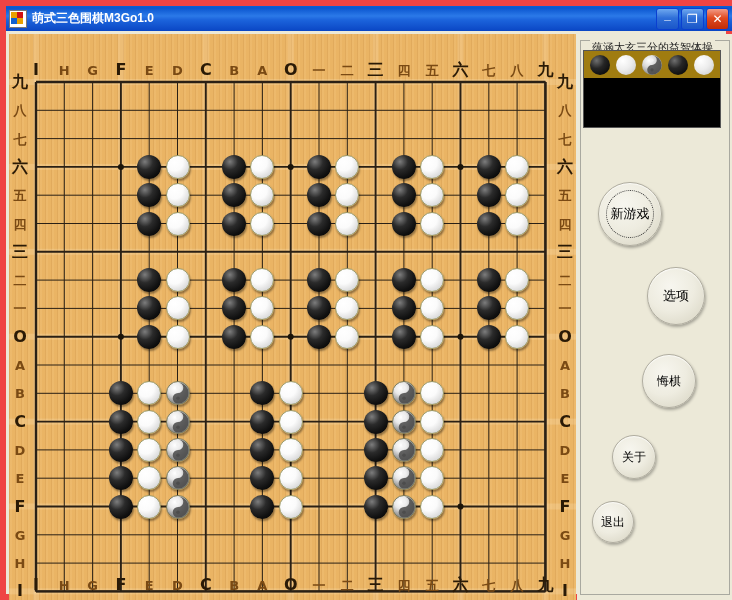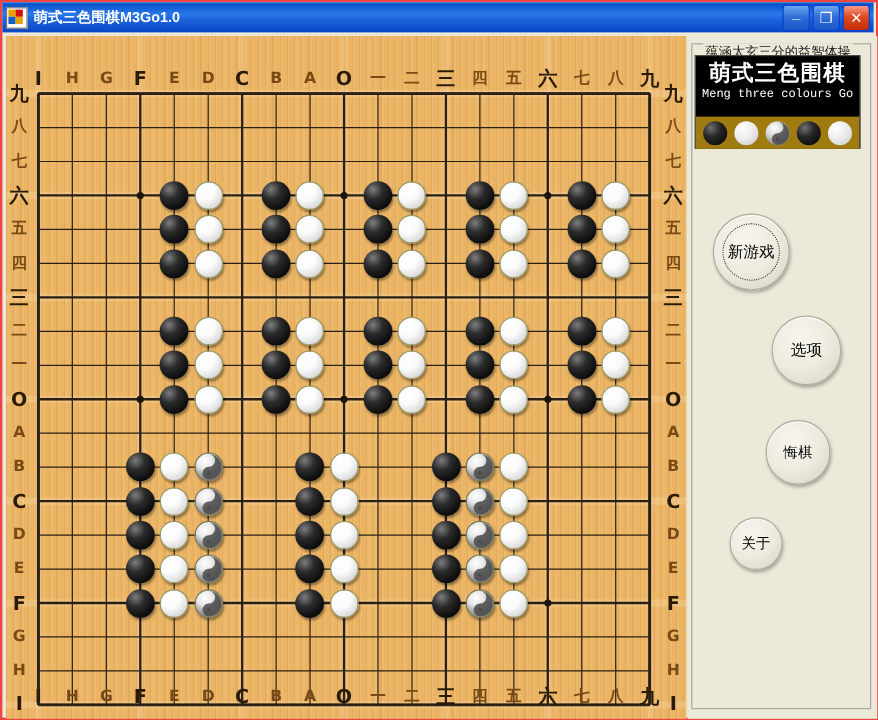--- a/index.html
+++ b/index.html
@@ -5,21 +5,21 @@
   html,body{margin:0;padding:0;}
   body{
     width:732px;height:600px;overflow:hidden;
     font-family:"Liberation Sans","DejaVu Sans",sans-serif;
     background:#ece9d8;
   }
   
   #window{
     position:absolute;left:0;top:0;width:732px;height:600px;
     box-sizing:border-box;
-    border:2px solid #ef4444;
+    border:6px solid #ef4444;
     background:#ece9d8;
   }
   #titlebar{
     position:absolute;left:0;top:0;width:726px;height:25px;
     background:linear-gradient(to bottom,#0a62d6 0%,#0a55cf 8%,#2b79e8 40%,#1c64dc 55%,#0a46c4 100%);
     display:flex;align-items:center;
   }
   #title-icon{
     width:16px;height:16px;margin-left:3px;margin-right:5px;
     background:#fff;border:1px solid #777;
@@ -472,24 +472,20 @@
         <div class="stone white" style="width: 24px; height: 24px; left: 423.2px; top: 472.5px;"></div>
       </div>
   </div>
 
   <div id="panel">
     <div id="groupbox">
       <div id="group-title">蕴涵太玄三分的益智体操</div>
     </div>
 
     <div id="logo">
-      <div id="logo-top">
-        <div id="logo-cn">萌式三色围棋</div>
-        <div id="logo-en">Meng three colours Go</div>
-      </div>
       <div id="logo-bot">
           <div class="lstone black"></div>
           <div class="lstone white"></div>
           <div class="lstone gray"><svg viewBox="0 0 100 100" style="width:100%;height:100%">
               <path d="M50 2 A48 48 0 0 1 50 98 A24 24 0 0 1 50 50 A24 24 0 0 0 50 2 Z" fill="#4a4a4a" opacity="0.85"></path>
               <circle cx="50" cy="26" r="8" fill="#f2f2f2"></circle>
               <circle cx="50" cy="74" r="8" fill="#4a4a4a" opacity="0.85"></circle>
             </svg></div>
           <div class="lstone black"></div>
           <div class="lstone white"></div>
@@ -503,15 +499,18 @@
       </div>
       <div class="circle-btn" style="left: 70px; top: 233px; width: 58px; height: 58px; font-size: 13px;">
         <span class="lbl">选项</span>
       </div>
       <div class="circle-btn" style="left: 35px; top: 401px; width: 44px; height: 44px; font-size: 12px;">
         <span class="lbl">关于</span>
       </div>
       <div class="circle-btn" style="left: 65px; top: 320px; width: 54px; height: 54px; font-size: 12px;">
         <span class="lbl">悔棋</span>
       </div>
+      <div class="circle-btn" style="left: 15px; top: 467px; width: 42px; height: 42px; font-size: 12px;">
+        <span class="lbl">退出</span>
+      </div>
     </div>
 
 </div>
 
 </body></html>

